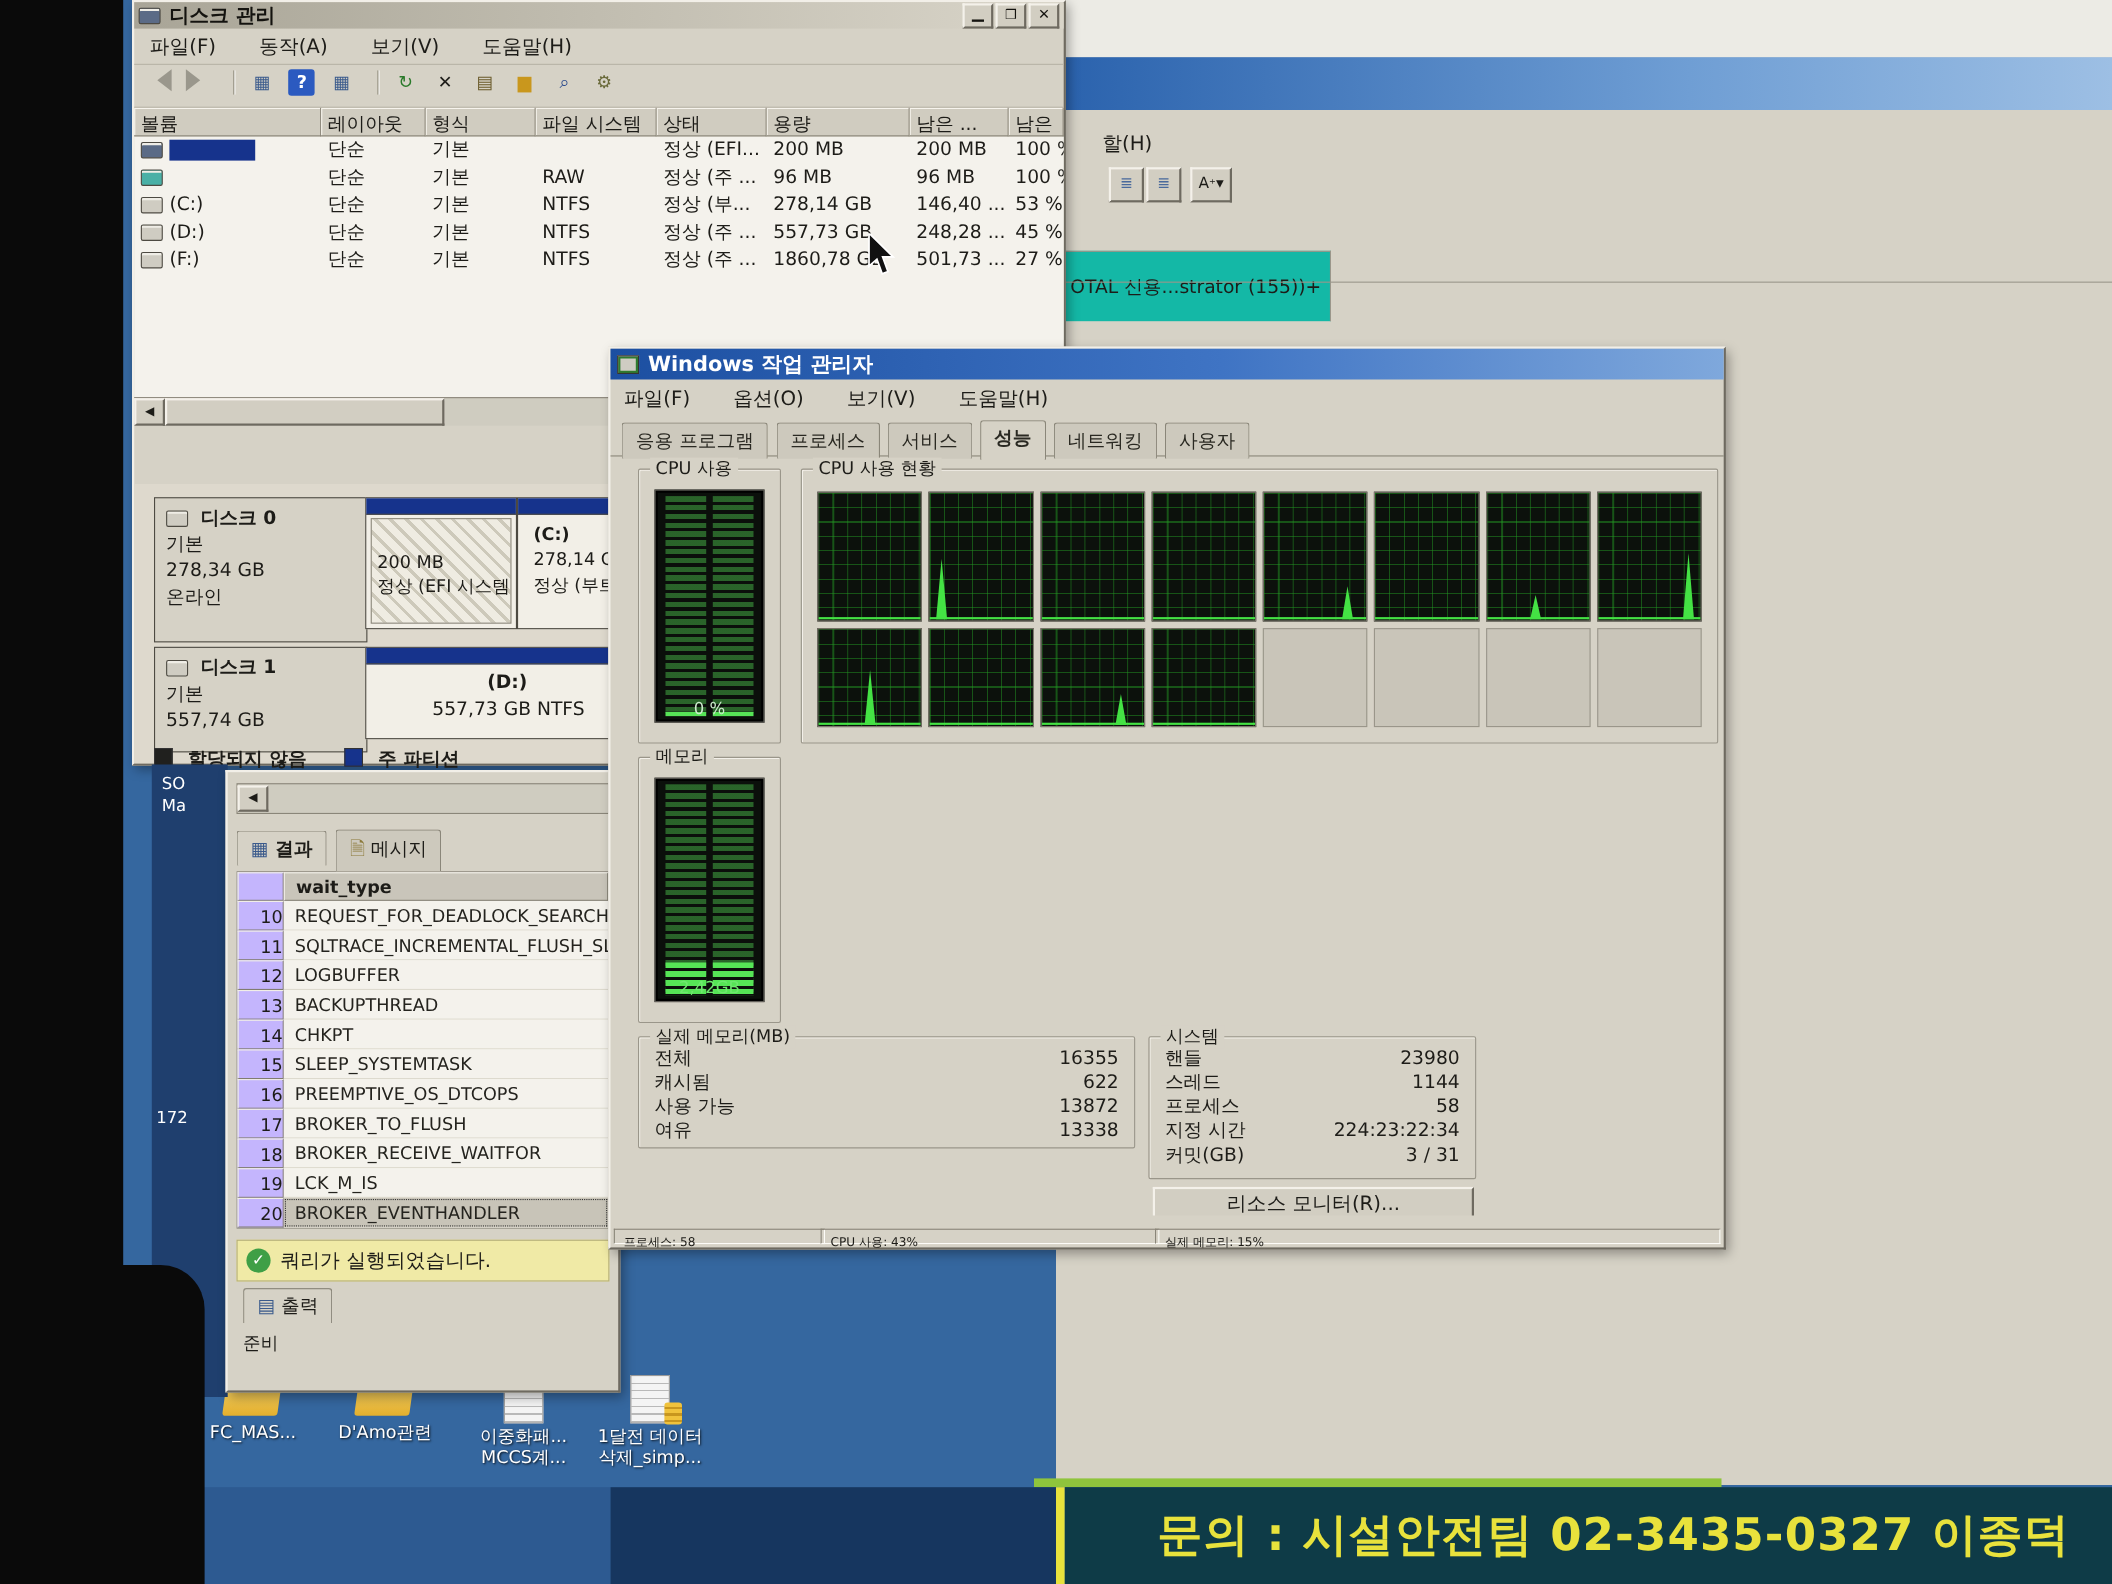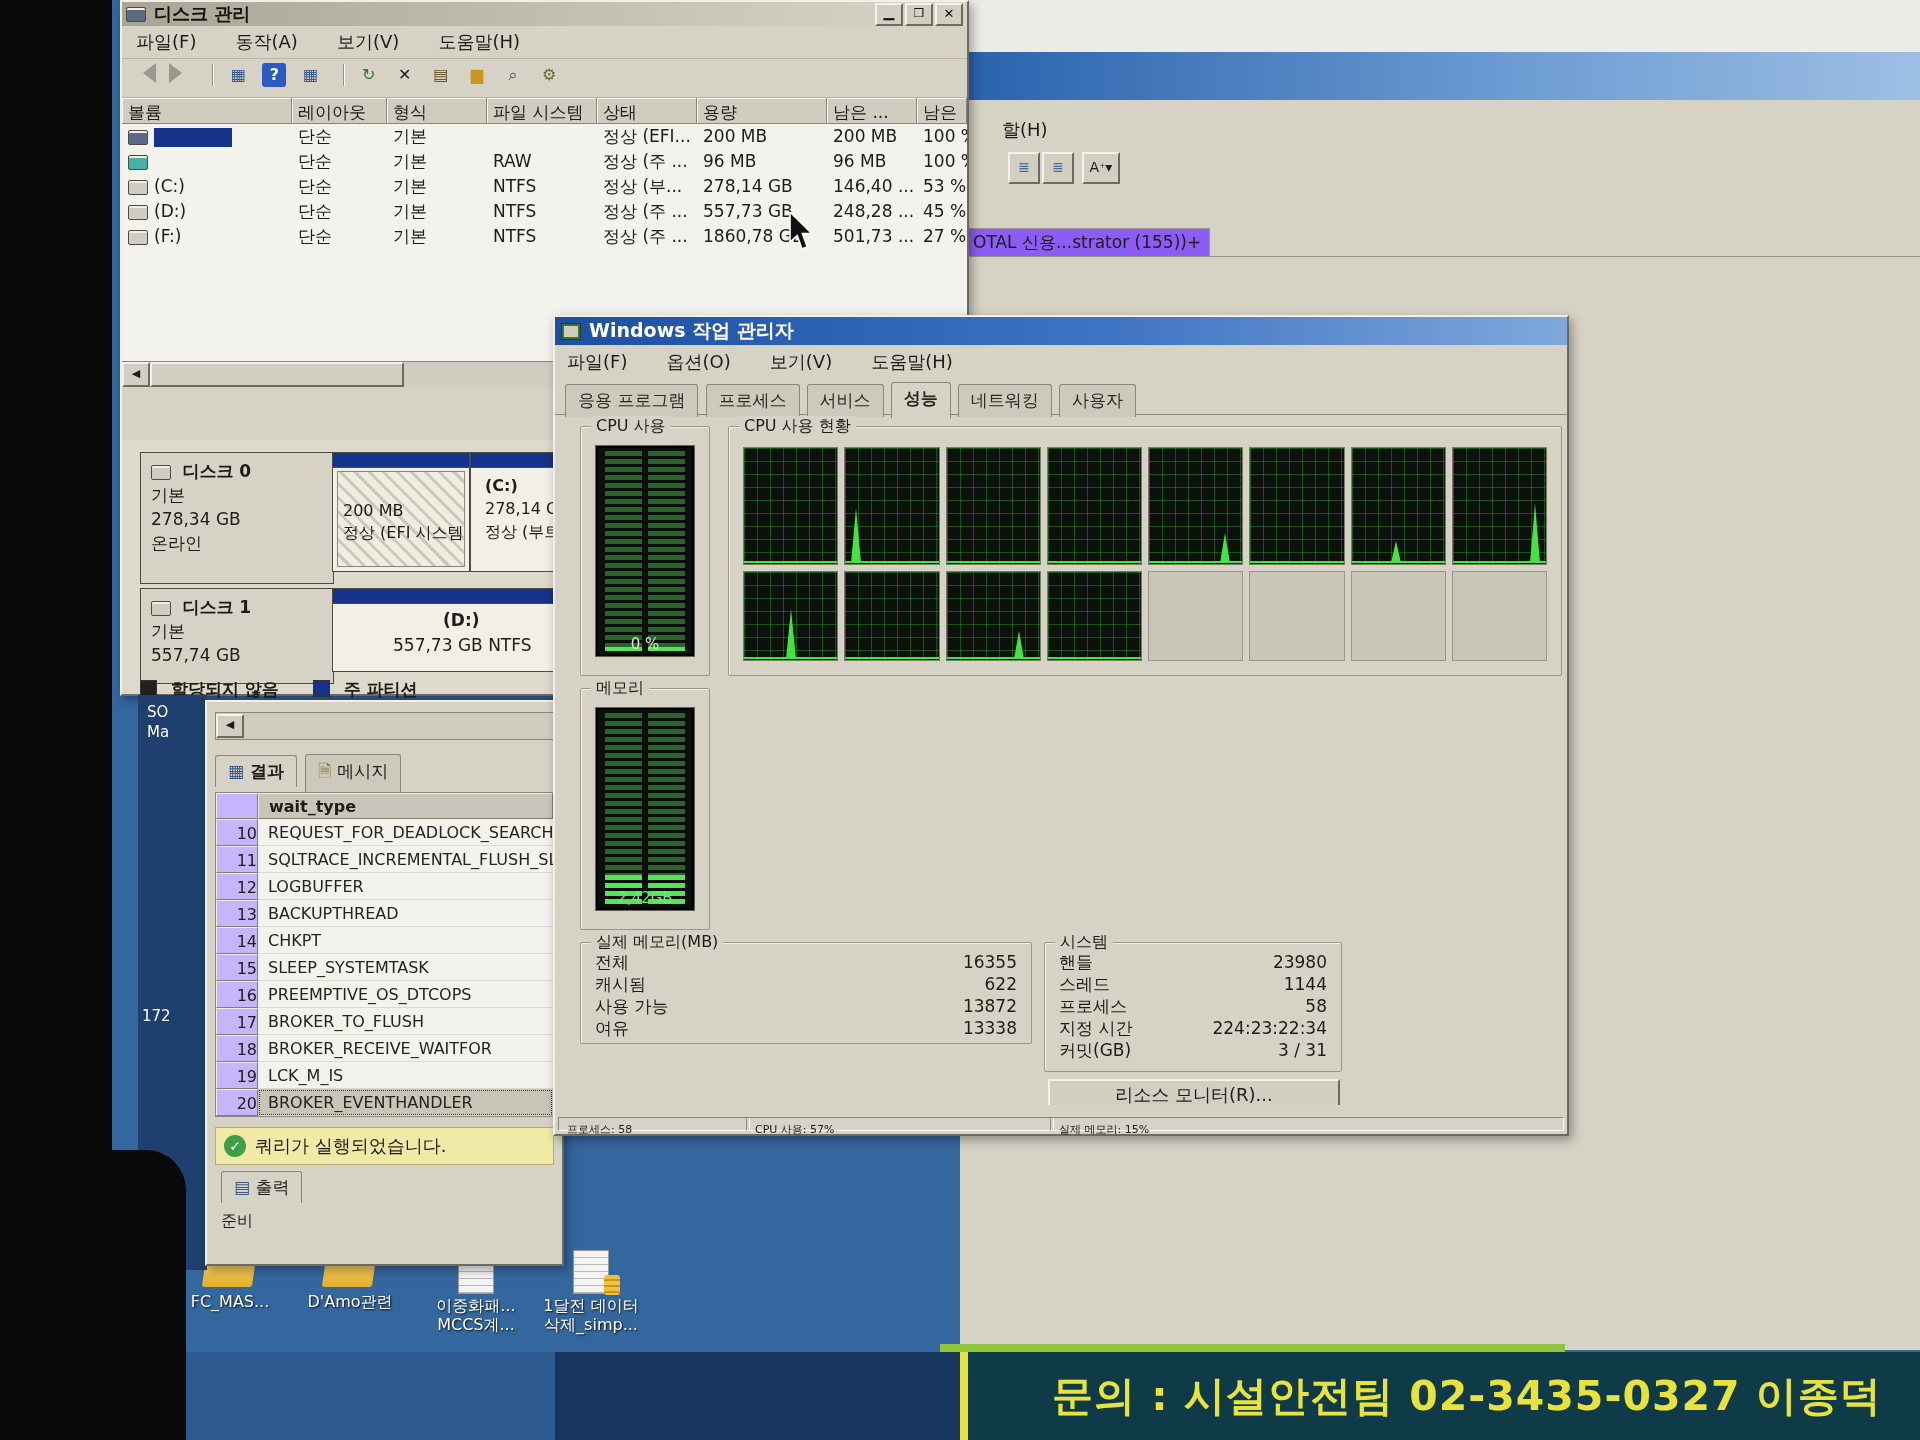--- a/index.html
+++ b/index.html
@@ -85,21 +85,21 @@
 
 <div class="stage">
 
   <div class="abs" style="left:960px;top:0;width:960px;height:1350px;background:#d6d2c6;z-index:8;">
     <div class="abs" style="left:0;top:0;right:0;height:52px;background:#ecebe5;"></div>
     <div class="abs" style="left:0;top:52px;right:0;height:48px;background:linear-gradient(90deg,#2a62ad,#6f9ed4 60%,#9dbfe4);"></div>
     <span class="abs" style="left:42px;top:118px;font-size:18px;">할(H)</span>
     <span class="abs btn3d" style="left:48px;top:152px;width:28px;height:28px;font-size:14px;text-align:center;line-height:26px;color:#4a6a9c;">≣</span>
     <span class="abs btn3d" style="left:82px;top:152px;width:28px;height:28px;font-size:14px;text-align:center;line-height:26px;color:#4a6a9c;">≣</span>
     <span class="abs btn3d" style="left:122px;top:152px;width:34px;height:28px;font-size:14px;text-align:center;line-height:26px;">A<small>⁺</small>▾</span>
-    <span class="abs" style="left:4px;top:228px;font-size:17px;padding:2px 8px;border:1px solid #9a968a;border-bottom:none;background:#8b5cf6;white-space:nowrap;text-align:right;">OTAL 신용...strator (155))+</span>
+    <span class="abs" style="left:4px;top:228px;font-size:17px;padding:20px 8px;border:1px solid #9a968a;border-bottom:none;background:#14b8a6;white-space:nowrap;text-align:right;">OTAL 신용...strator (155))+</span>
     <div class="abs" style="left:0;top:256px;right:0;height:1px;background:#9a968a;"></div>
   </div>
 
   <div class="abs win" style="left:120px;top:0;width:845px;height:692px;z-index:20;">
     <div class="tb-grey" style="height:24px;display:flex;align-items:center;padding:0 4px;">
       <span class="drv dark" style="margin-right:8px;"></span>
       <span style="font-size:18px;font-weight:bold;flex:1;">디스크 관리</span>
       <span class="btn3d" style="width:24px;height:19px;text-align:center;line-height:14px;font-size:14px;margin-left:2px;">▁</span>
       <span class="btn3d" style="width:24px;height:19px;text-align:center;line-height:17px;font-size:12px;margin-left:2px;">❒</span>
       <span class="btn3d" style="width:24px;height:19px;text-align:center;line-height:17px;font-size:13px;margin-left:2px;">✕</span>
@@ -474,21 +474,21 @@
           </div>
         </div>
     </div>
 
     <div class="abs btn3d" style="left:493px;top:762px;width:288px;height:32px;text-align:center;line-height:28px;font-size:18px;">
       <span>리소스 모니터(R)...</span>
     </div>
 
     <div class="abs" style="left:3px;right:3px;bottom:3px;height:26px;background:#d6d2c6;">
       <span class="sbcell" style="left:0;width:182px;">프로세스: 58</span>
-      <span class="sbcell" style="left:188px;width:298px;">CPU 사용: 57%</span>
+      <span class="sbcell" style="left:188px;width:298px;">CPU 사용: 43%</span>
       <span class="sbcell" style="left:492px;right:0;width:auto;">실제 메모리: 15%</span>
     </div>
   </div>
 
   <div id="desk-icons" style="z-index:5;">
       <div class="dicon" style="left: 172px; top: 1250px;">
         <div class="fold">
           <span class="b"></span>
           <span class="f"></span>
         </div>

